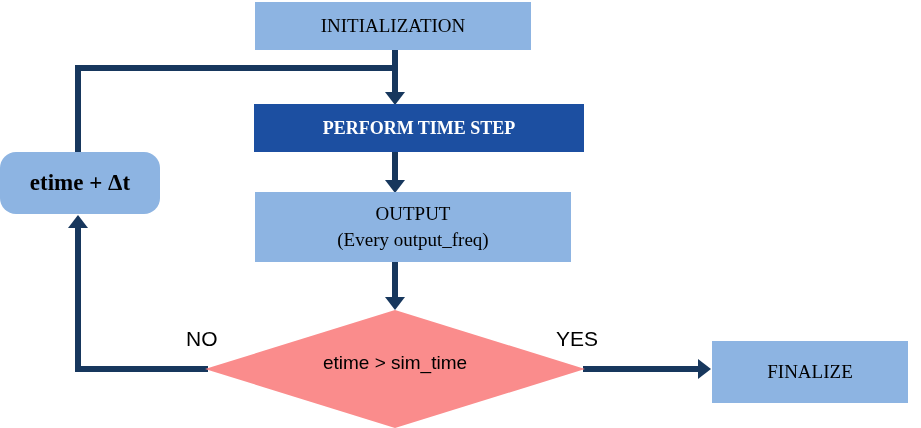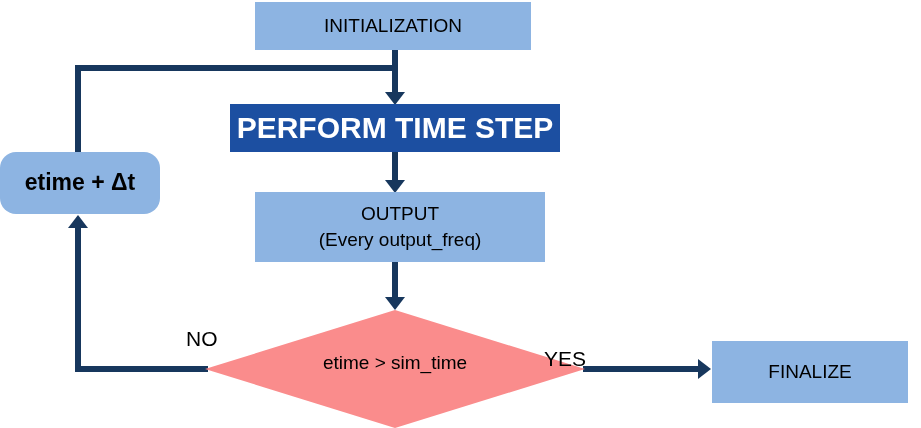--- a/index.html
+++ b/index.html
@@ -48,27 +48,29 @@
   .box {
     position: absolute;
     display: flex;
     flex-direction: column;
     align-items: center;
     justify-content: center;
     text-align: center;
     color: var(--text, #000);
     font-size: 19px;
     line-height: 1.35;
+    font-family: Liberation Serif, serif;
   }
   .box-light { background: var(--light-blue, #8DB4E2); }
   .box-dark {
     background: var(--dark-blue, #1C4FA1);
     color: var(--dark-text, #fff);
     font-weight: bold;
-    font-size: 30px;
+    font-size: 18px;
+    margin-left: 24px;
   }
   .box-bold { font-weight: bold; font-size: 23px; border-radius: 16px; }
   
   .diamond {
     position: absolute;
     left: 205px; top: 310px;
     width: 380px; height: 118px;
     background: var(--pink, #FA8C8C);
     clip-path: polygon(50% 0, 100% 50%, 50% 100%, 0 50%);
     display: flex;
@@ -110,33 +112,33 @@
   <div class="ah ah-right" style="left:698px; top:359px;"></div>
 
   <div class="box box-light" style="left:255px; top:2px; width:276px; height:48px;">
     <span>INITIALIZATION</span>
   </div>
 
   <div class="box box-dark" style="left:230px; top:104px; width:330px; height:48px;">
     <span>PERFORM TIME STEP</span>
   </div>
 
-  <div class="box box-light" style="left:255px; top:192px; width:290px; height:70px;">
+  <div class="box box-light" style="left:255px; top:192px; width:316px; height:70px;">
     <span>OUTPUT</span>
     <span>(Every output_freq)</span>
   </div>
 
   <div class="diamond">
     <span>etime &gt; sim_time</span>
   </div>
 
   <div class="box box-light box-bold" style="left:0px; top:152px; width:160px; height:62px;">
     <span>etime + Δt</span>
   </div>
 
   <div class="box box-light" style="left:712px; top:341px; width:196px; height:62px;">
     <span>FINALIZE</span>
   </div>
 
   <div class="branch-label" style="left:186px; top:327px;">NO</div>
-  <div class="branch-label" style="left:544px; top:327px;margin-top:20px;">YES</div>
+  <div class="branch-label" style="left:556px; top:327px;">YES</div>
 
 </div>
 
 </body></html>

